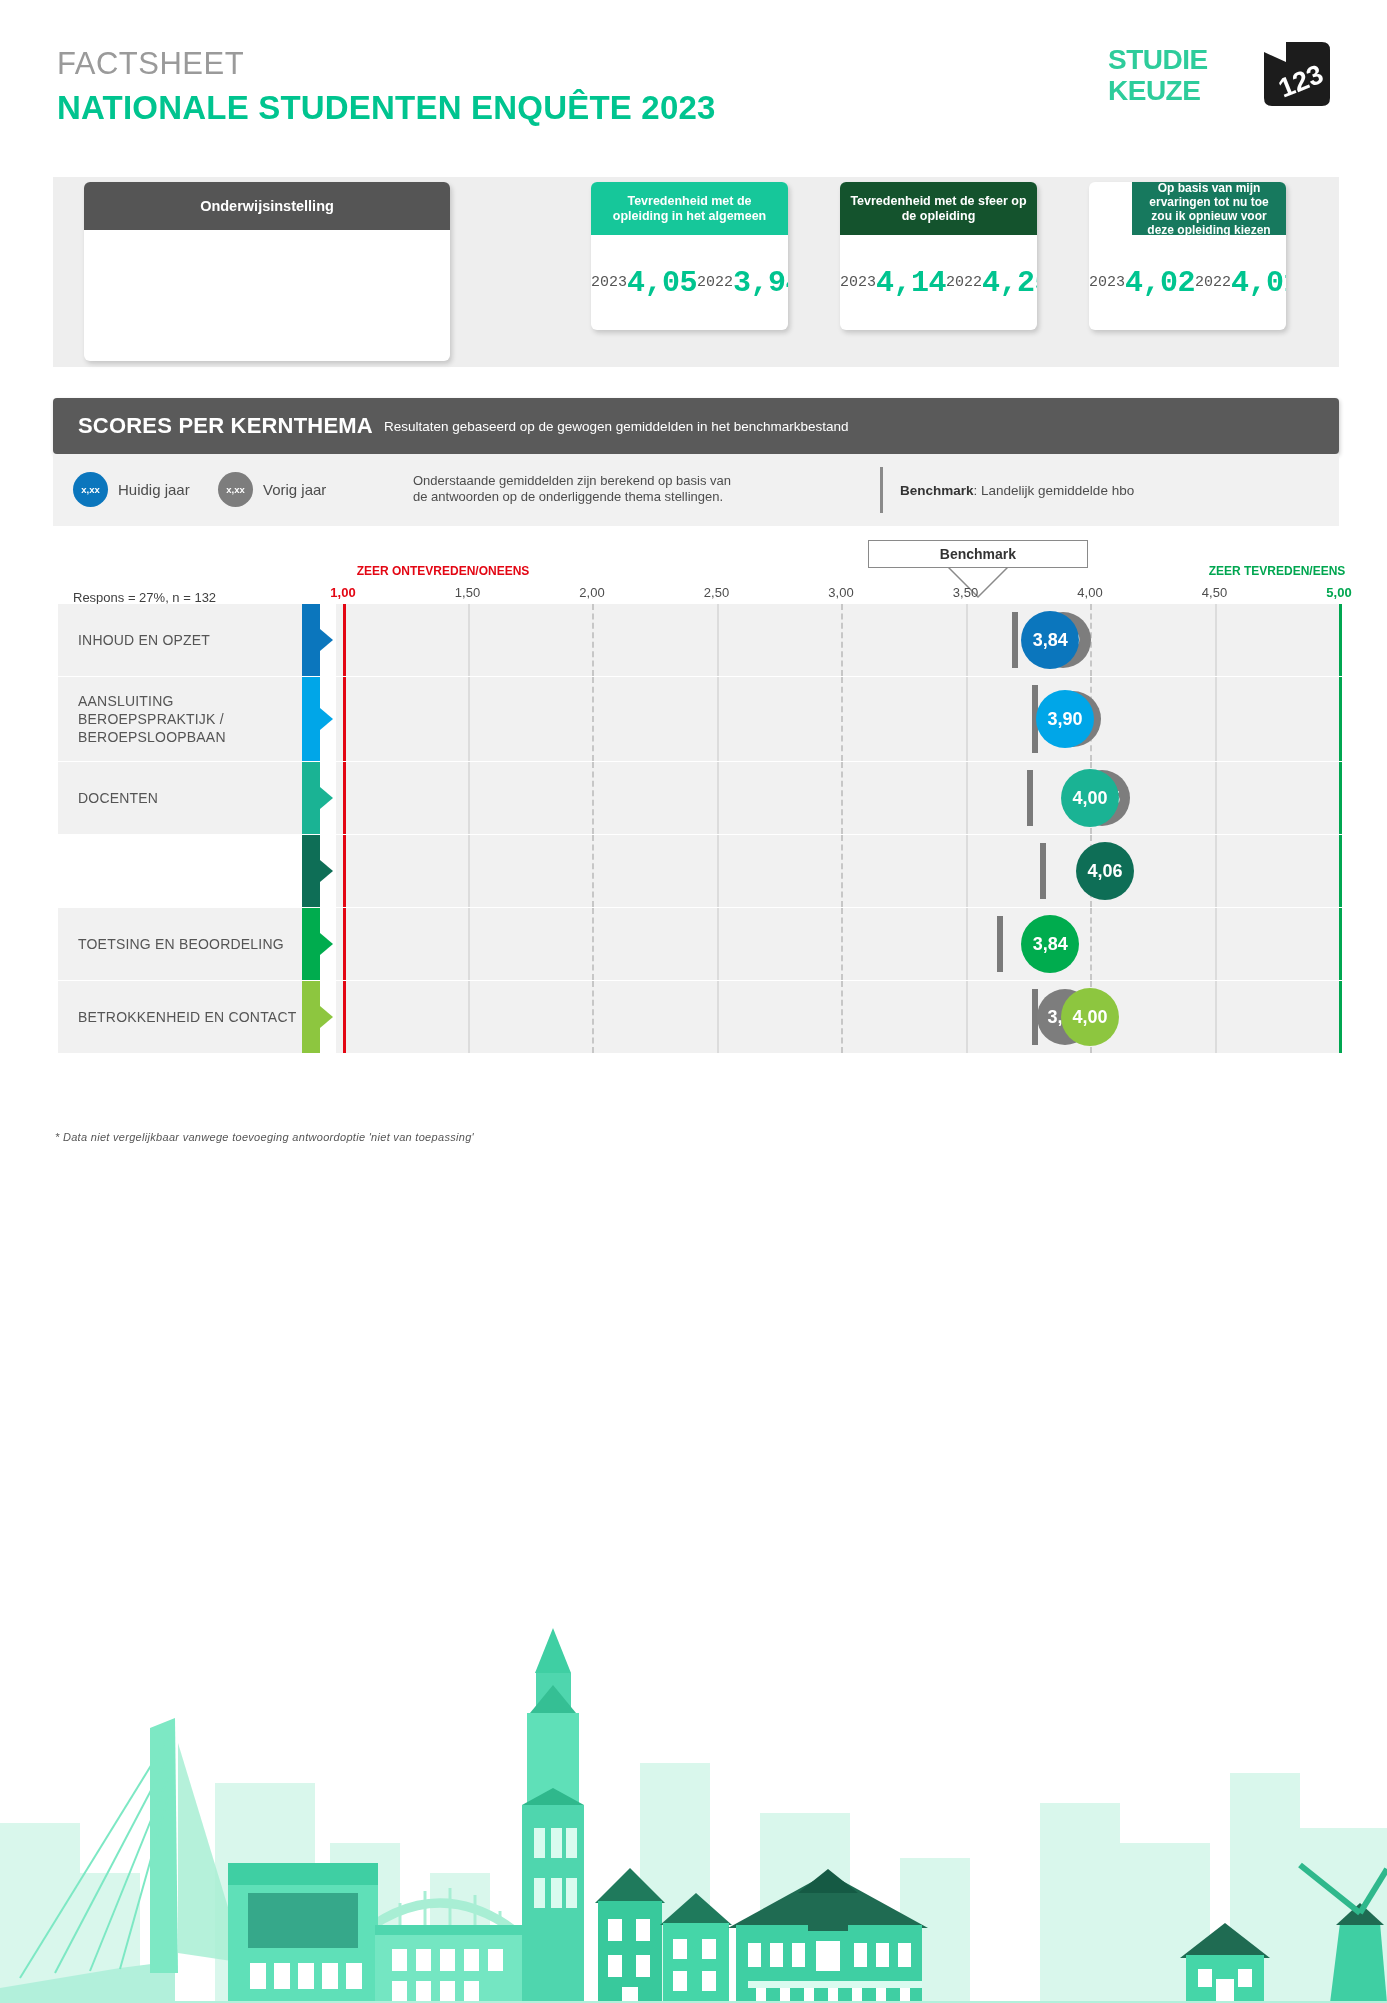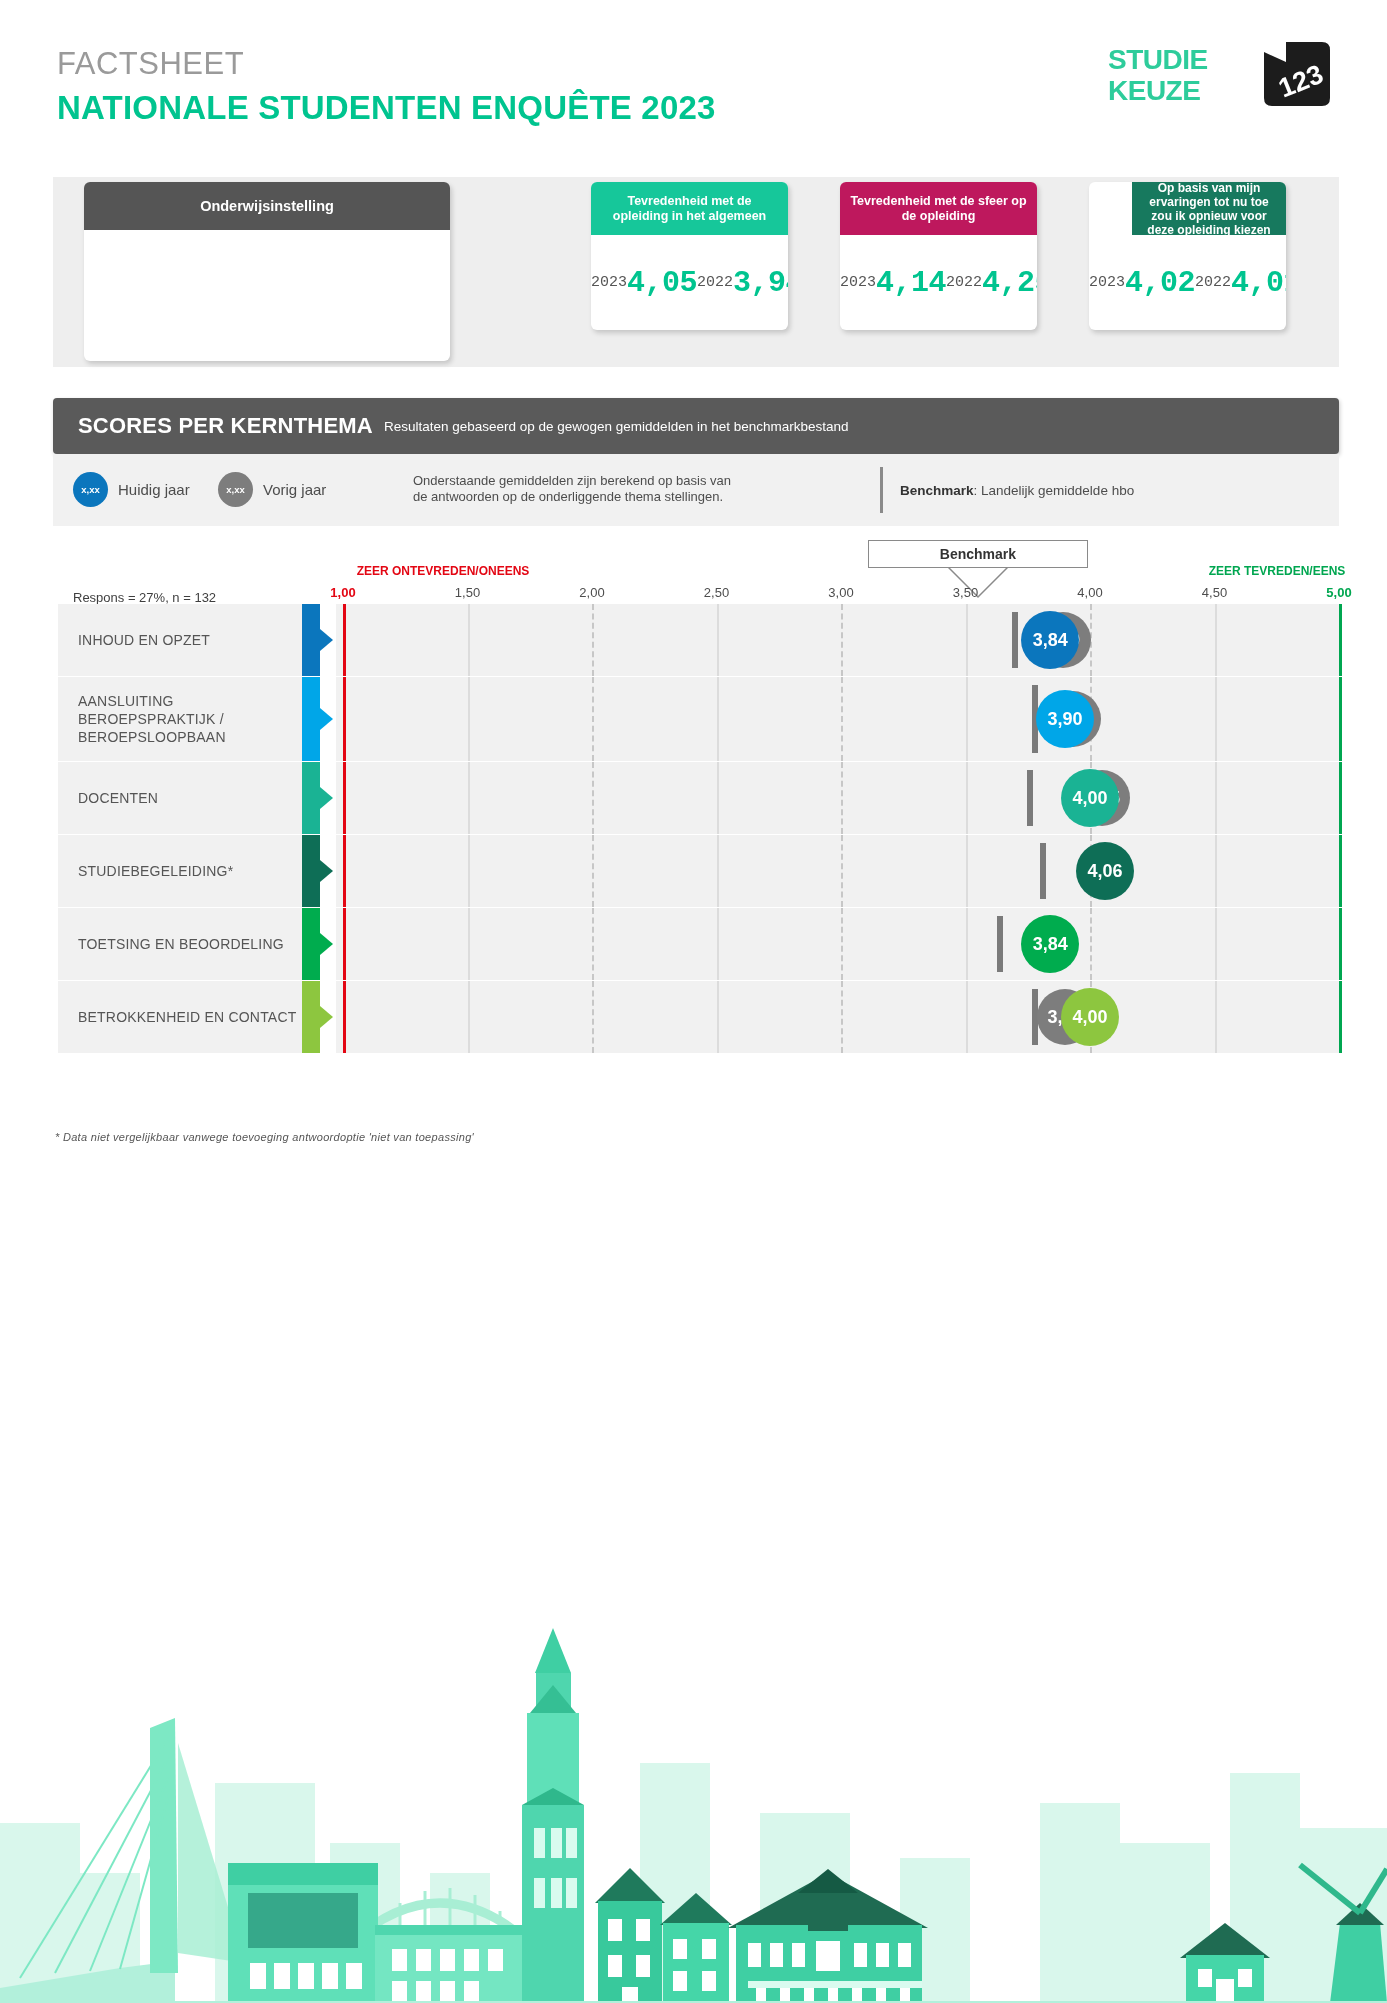--- a/index.html
+++ b/index.html
@@ -173,21 +173,21 @@
         <div class="kpi-val">4,05</div>
       </div>
       <div class="kpi-col">
         <div class="kpi-year">2022</div>
         <div class="kpi-val">3,94</div>
       </div>
     </div>
   </div>
 
   <div class="kpi kpi-2">
-    <div class="kpi-head" id="kpi2h" style="background: #be185d;">Tevredenheid met de sfeer op de opleiding</div>
+    <div class="kpi-head" id="kpi2h" style="background: #14532d;">Tevredenheid met de sfeer op de opleiding</div>
     <div class="kpi-body">
       <div class="kpi-col">
         <div class="kpi-year">2023</div>
         <div class="kpi-val">4,14</div>
       </div>
       <div class="kpi-col">
         <div class="kpi-year">2022</div>
         <div class="kpi-val">4,25</div>
       </div>
     </div>
@@ -300,23 +300,20 @@
           <div class="gridline grid-solid" style="left: 907.5px;"></div>
           <div class="gridline grid-dash" style="left: 1032px;"></div>
           <div class="gridline grid-solid" style="left: 1156.5px;"></div>
           <div class="redline" style="left: 285px;"></div>
           <div class="greenline" style="left: 1281px;"></div>
           <div class="benchbar" style="left: 969.24px; top: 8px; height: 56px;"></div>
           <div class="bubble prev" style="width: 56px; height: 56px; left: 1016.45px; top: 8px;">4,05</div>
           <div class="bubble" style="background: rgb(26, 179, 148); width: 58px; height: 58px; left: 1003px; top: 7px;">4,00</div>
         </div>
         <div class="row" style="top: 231px; height: 72px;">
-          <div class="rowlabelbox">
-            <div class="rowlabel">STUDIEBEGELEIDING*</div>
-          </div>
           <div class="colorbar" style="background: rgb(14, 110, 86);"></div>
           <div class="colorarrow" style="top: 25px; border-left: 13px solid rgb(14, 110, 86);"></div>
           <div class="track"></div>
           <div class="gridline grid-solid" style="left: 409.5px;"></div>
           <div class="gridline grid-dash" style="left: 534px;"></div>
           <div class="gridline grid-solid" style="left: 658.5px;"></div>
           <div class="gridline grid-dash" style="left: 783px;"></div>
           <div class="gridline grid-solid" style="left: 907.5px;"></div>
           <div class="gridline grid-dash" style="left: 1032px;"></div>
           <div class="gridline grid-solid" style="left: 1156.5px;"></div>

